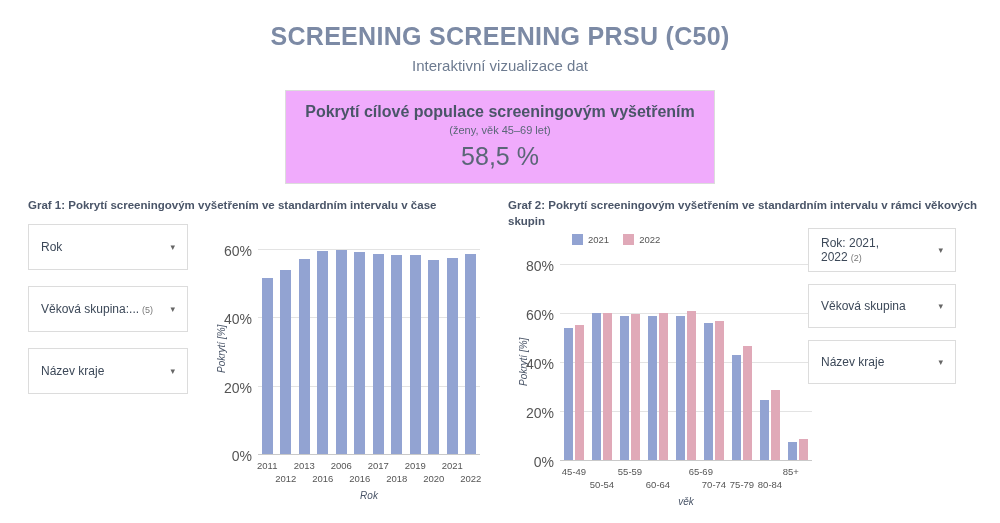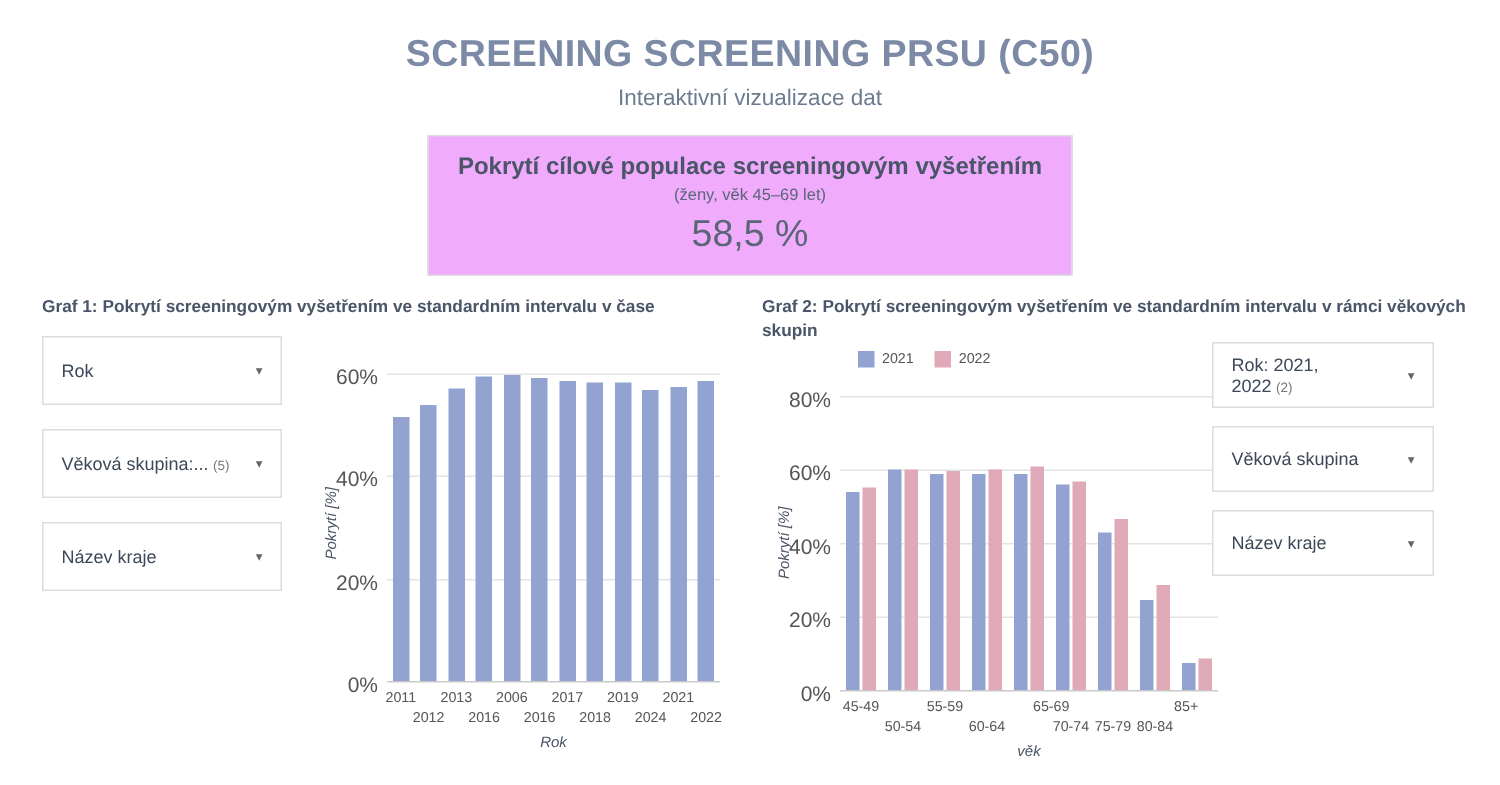--- a/index.html
+++ b/index.html
@@ -137,21 +137,21 @@
         <div class="bar blue" style="left: 259.015px; width: 11.47px; height: 199.8px; top: 30.2px; background: rgb(146, 163, 210);"></div>
         <div class="xtick" style="left: 45.525px; width: 31.45px; top: 236px;">2011</div>
         <div class="xtick" style="left: 64.025px; width: 31.45px; top: 249px;">2012</div>
         <div class="xtick" style="left: 82.525px; width: 31.45px; top: 236px;">2013</div>
         <div class="xtick" style="left: 101.025px; width: 31.45px; top: 249px;">2016</div>
         <div class="xtick" style="left: 119.525px; width: 31.45px; top: 236px;">2006</div>
         <div class="xtick" style="left: 138.025px; width: 31.45px; top: 249px;">2016</div>
         <div class="xtick" style="left: 156.525px; width: 31.45px; top: 236px;">2017</div>
         <div class="xtick" style="left: 175.025px; width: 31.45px; top: 249px;">2018</div>
         <div class="xtick" style="left: 193.525px; width: 31.45px; top: 236px;">2019</div>
-        <div class="xtick" style="left: 212.025px; width: 31.45px; top: 249px;">2024</div>
+        <div class="xtick" style="left: 212.025px; width: 31.45px; top: 249px;">2020</div>
         <div class="xtick" style="left: 230.525px; width: 31.45px; top: 236px;">2021</div>
         <div class="xtick" style="left: 249.025px; width: 31.45px; top: 249px;">2022</div>
         <div class="axis-label-x" style="left: 52px; width: 222px; top: 266px;">Rok</div>
       </div>
   </div>
 
   <div class="right-panel">
     <div class="panel-title">Graf 2: Pokrytí screeningovým vyšetřením ve standardním intervalu v rámci věkových skupin</div>
 
     <div class="chart" id="chart2" style="left:0px;top:32px;width:310px;height:285px;">

